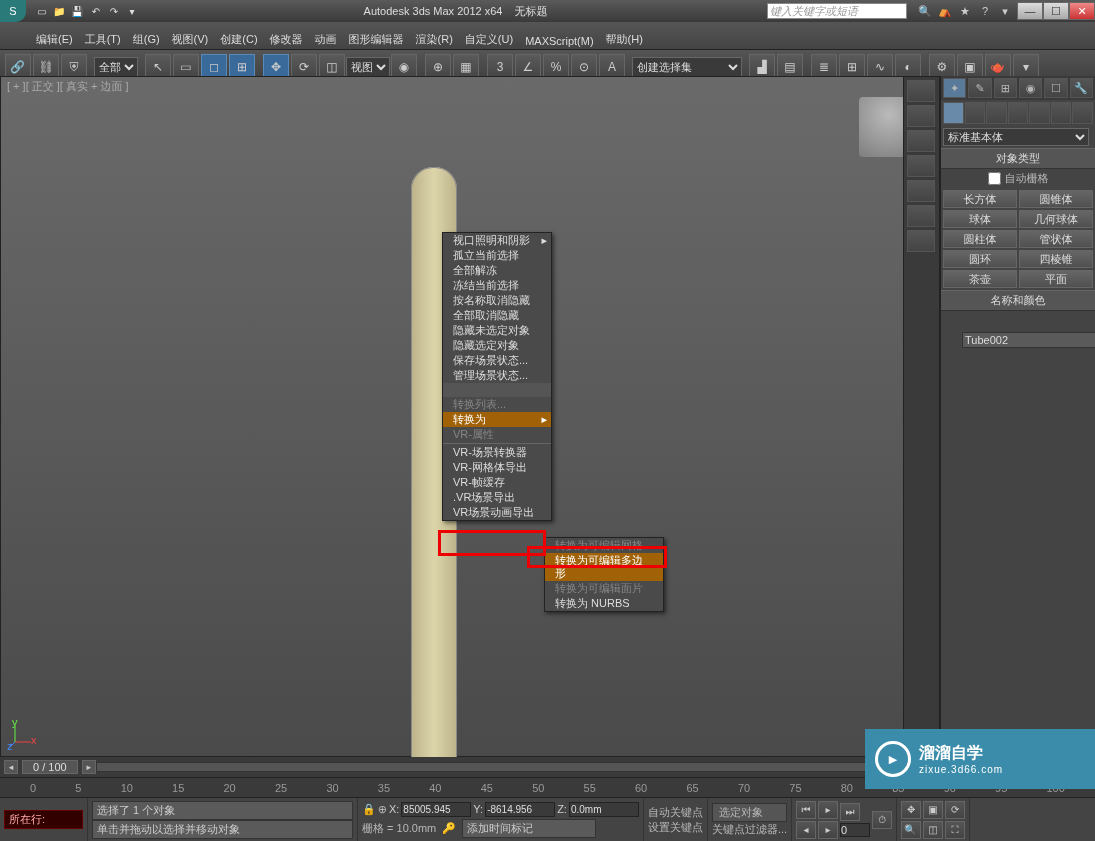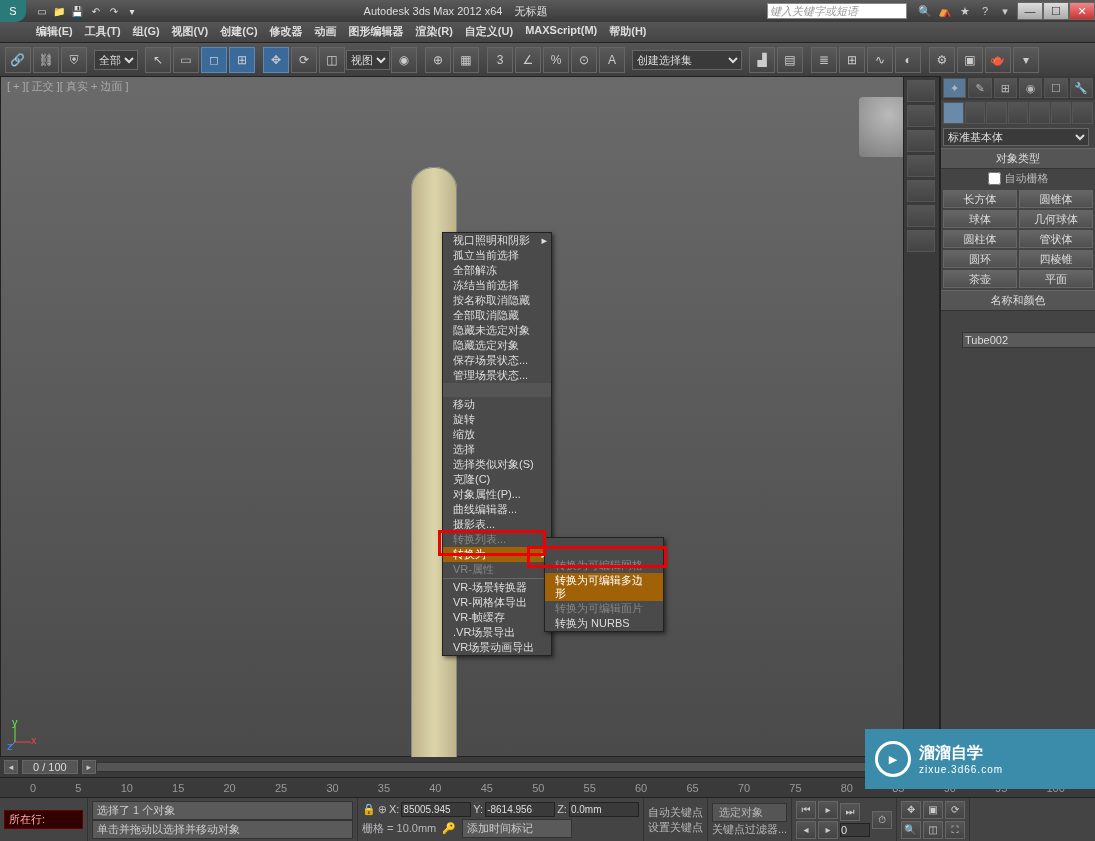--- a/index.html
+++ b/index.html
@@ -11,21 +11,21 @@
 .titlebar .qat span { width: 16px; height: 16px; display: inline-flex; align-items: center; justify-content: center; color: #ddd; font-size:10px;}
 .titlebar .title { flex: 1; text-align: center; color: #ddd; font-size: 11px; }
 .titlebar .title .sub { margin-left: 12px; }
 .titlebar .search { width: 140px; height: 16px; background: #fff; border: 1px solid #888; margin-right: 6px; color:#999; font-style:italic; padding:0 2px;}
 .titlebar .ticons { display:flex; gap:4px; padding:0 4px;}
 .titlebar .ticons span { width:16px;height:16px;color:#ccc;display:inline-flex;align-items:center;justify-content:center;}
 .titlebar .winbtns { display:flex; }
 .titlebar .winbtns span { width:26px;height:18px;display:inline-flex;align-items:center;justify-content:center;border:1px solid #666;background:linear-gradient(#ddd,#aaa);color:#333;}
 .titlebar .winbtns .close { background:linear-gradient(#e88,#c33);color:#fff;}
 
-.menubar { height: 21px; background: linear-gradient(#555,#444); display: flex; align-items: flex-start; padding: 0 0 0 30px; border-bottom:1px solid #222;font-weight:bold;}
+.menubar { height: 28px; background: linear-gradient(#555,#444); display: flex; align-items: flex-end; padding: 0 0 0 30px; border-bottom:1px solid #222;}
 .menubar span { padding: 2px 6px; color: #ddd; }
 
 .toolbar { height: 34px; background: linear-gradient(#555,#3e3e3e); display: flex; align-items: center; padding: 0 4px; border-bottom:1px solid #222;}
 .toolbar .tbtn { width: 26px; height: 26px; margin: 0 1px; border: 1px solid #666; background: linear-gradient(#5a5a5a,#444); display:inline-flex;align-items:center;justify-content:center; color:#ccc; font-size:12px;}
 .toolbar .tbtn.active { background:#3a6a9a; border-color:#5a8aba;}
 .toolbar select { height: 20px; background:#3a3a3a; color:#ddd; border:1px solid #666; font-size:11px;}
 .toolbar .sep { width:6px; }
 
 .workspace { position:absolute; top:76px; left:0; right:0; bottom:84px; display:flex; }
 .viewport { flex:1; background: linear-gradient(#6a6a6a,#4a4a4a); position:relative; border:1px solid #222;}
@@ -265,46 +265,35 @@
       <div class="mitem">全部解冻</div>
       <div class="mitem">冻结当前选择</div>
       <div class="mitem">按名称取消隐藏</div>
       <div class="mitem">全部取消隐藏</div>
       <div class="mitem">隐藏未选定对象</div>
       <div class="mitem">隐藏选定对象</div>
       <div class="mitem">保存场景状态...</div>
       <div class="mitem">管理场景状态...</div>
     </div>
   <div class="mtitle"></div>
-  <div id="ctx-g2">
-      <div class="mitem">移动</div>
-      <div class="mitem">旋转</div>
-      <div class="mitem">缩放</div>
-      <div class="mitem">选择</div>
-      <div class="mitem">选择类似对象(S)</div>
-      <div class="mitem">克隆(C)</div>
-      <div class="mitem">对象属性(P)...</div>
-      <div class="mitem">曲线编辑器...</div>
-      <div class="mitem">摄影表...</div>
-    </div>
   <div class="mitem" style="opacity:.4;">转换列表...</div>
   <div class="mitem hl sub">转换为</div>
   <div class="mitem" style="opacity:.4;">VR-属性</div>
   <div class="msep"></div>
   <div id="ctx-g3">
       <div class="mitem">VR-场景转换器</div>
       <div class="mitem">VR-网格体导出</div>
       <div class="mitem">VR-帧缓存</div>
       <div class="mitem">.VR场景导出</div>
       <div class="mitem">VR场景动画导出</div>
     </div>
 </div>
 
 <div class="contextmenu" style="top:537px; left:544px; width:120px;">
-  <div class="mitem" style="opacity:.4;margin-top:20px;">转换为可编辑网格</div>
+  <div class="mitem" style="opacity:.4;">转换为可编辑网格</div>
   <div class="mitem hl">转换为可编辑多边形</div>
   <div class="mitem" style="opacity:.4;">转换为可编辑面片</div>
   <div class="mitem">转换为 NURBS</div>
 </div>
 
 <div class="redbox1" style="top:530px; left:438px; width:108px; height:26px;"></div>
 <div class="redbox2" style="top:546px; left:527px; width:140px; height:22px;"></div>
 
 <div class="timeslider">
   <span class="tbtn2">◂</span>
@@ -355,21 +344,21 @@
       <span class="lbl">X:</span>
         <input value="85005.945" style="">
       <span class="lbl">Y:</span>
         <input value="-8614.956" style="">
       <span class="lbl">Z:</span>
         <input value="0.0mm" style="">
     </div>
     <div style="display:flex; gap:6px; align-items:center; padding-top:2px;">
       <span>栅格 = 10.0mm</span>
       <span>🔑</span>
-      <div class="prompt" style="width:110px;">添加时间标记</div>
+      <div class="prompt" style="width:134px;">添加时间标记</div>
     </div>
   </div>
   <div class="col animtxt">
     <span>自动关键点</span>
     <span>设置关键点</span>
   </div>
   <div class="col animtxt">
     <span class="seltxt">选定对象</span>
     <span>关键点过滤器...</span>
   </div>

